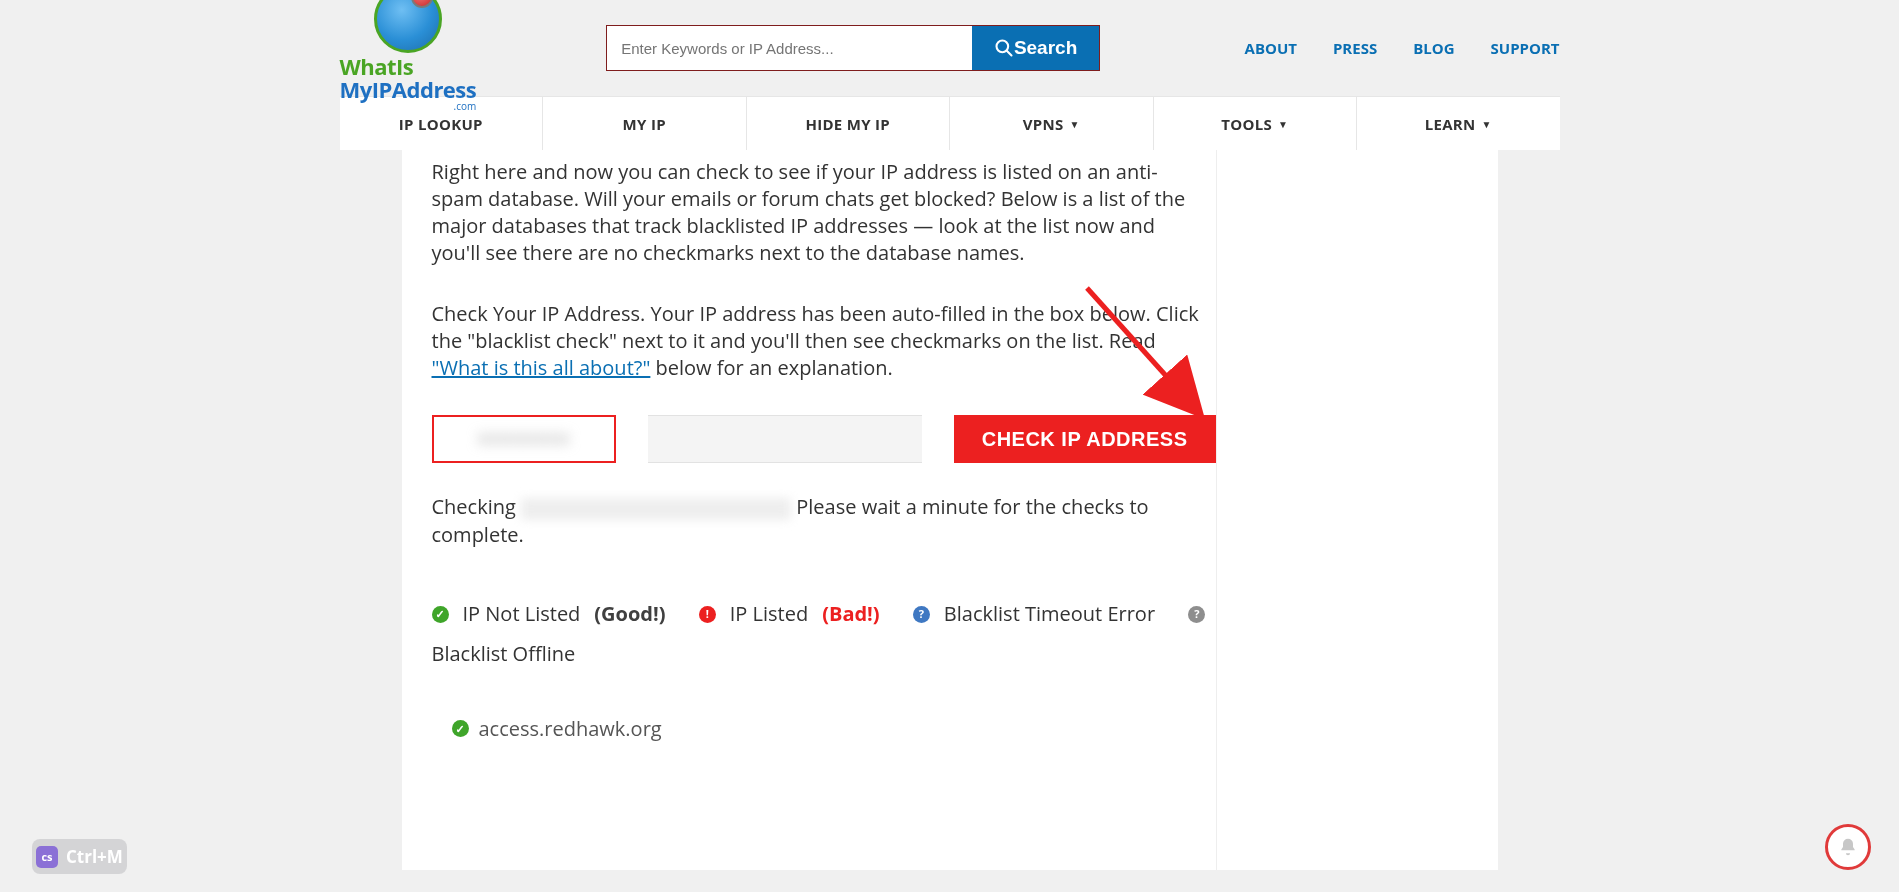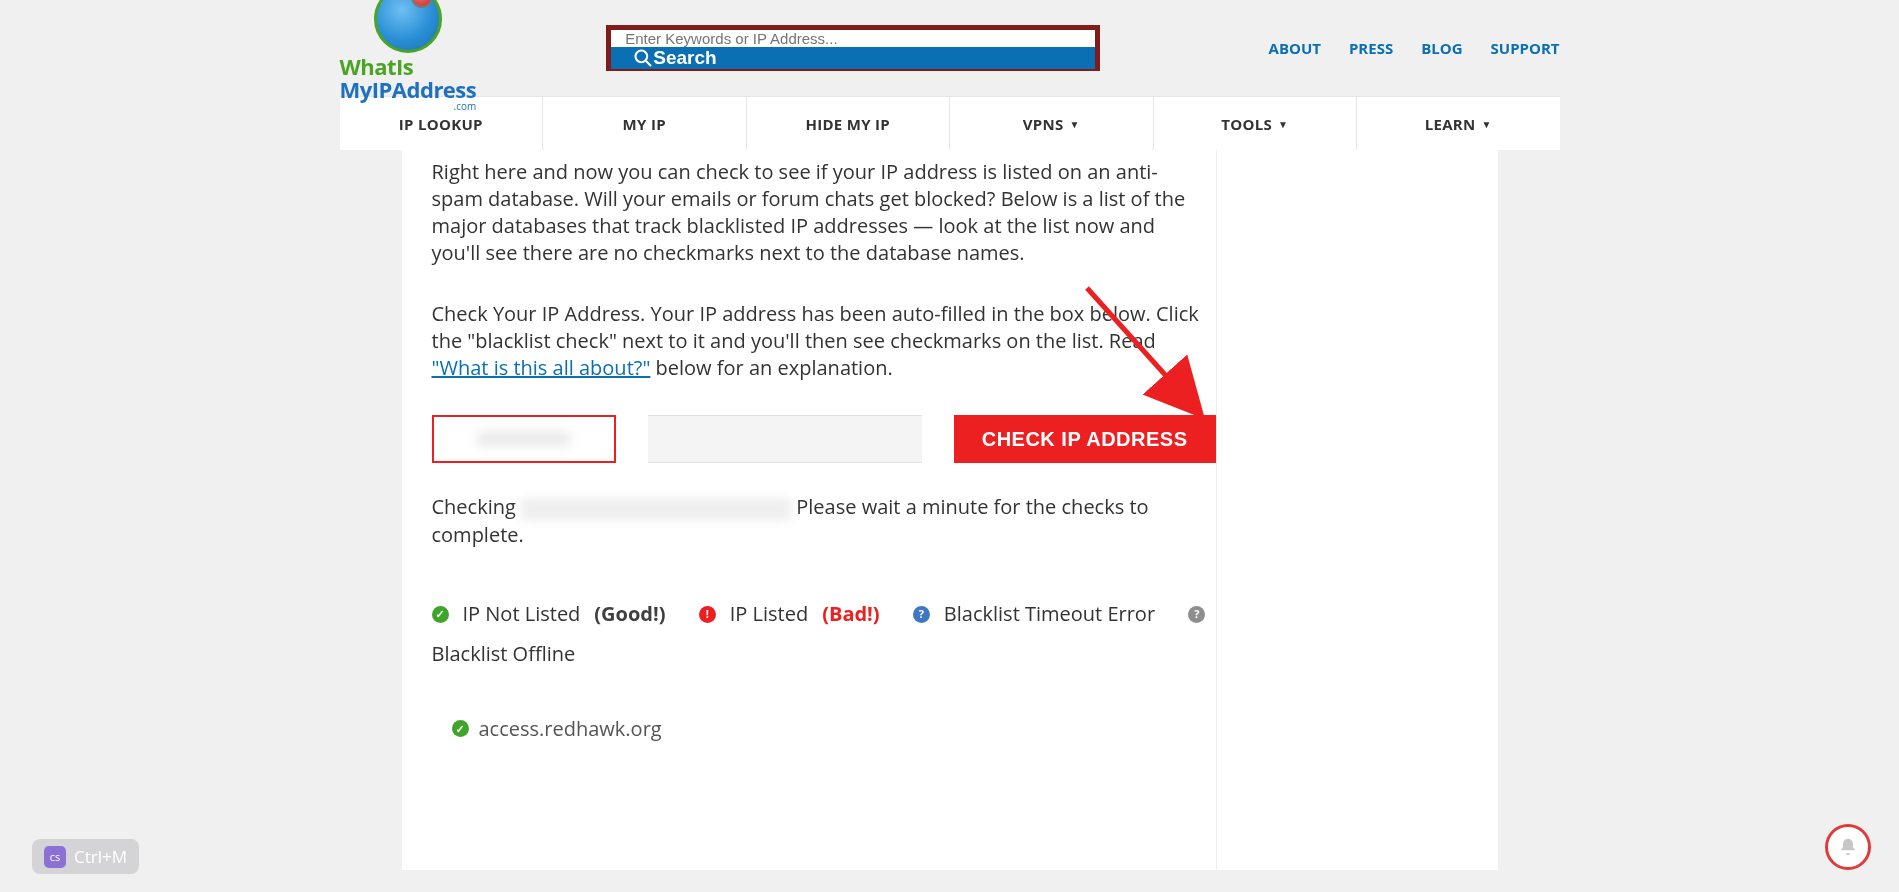--- a/index.html
+++ b/index.html
@@ -33,36 +33,36 @@
     background: radial-gradient(circle at 40% 35%, #f07878, #cc2828);
     border: 2px solid #7a7a7a;
   }
   .logo-text { line-height: 1.05; }
   .logo-text .l1 { color: #4aa524; font-weight: 700; font-size: 22px; letter-spacing: -0.5px;}
   .logo-text .l2 { color: #1e70c2; font-weight: 700; font-size: 22px; letter-spacing: -0.5px;}
   .logo-text .l3 { color: #1e70c2; font-size: 10px; text-align: right; }
 
   .search-wrap {
     display: flex; margin-left: 130px;
-    border: 5px solid #7f1d1d; background: #737373;
-    height: 46px; width: 494px; flex-direction: column;
+    border: 1px solid #7f1d1d; background: #737373;
+    height: 46px; width: 494px;
   }
   .search-input {
     flex: 1; border: none; padding: 0 14px; font-size: 15px; outline: none;
     color: #666;
   }
   .search-btn {
     background: #0a6fb3; color: #fff; border: none;
     font-size: 19px; font-weight: 700; padding: 0 22px;
     display: flex; align-items: center; cursor: pointer;
   }
   .search-btn svg { width: 20px; height: 20px; }
 
   .header-links {
-    margin-left: auto; display: flex; gap: 28px;
+    margin-left: auto; display: flex; gap: 36px;
   }
   .header-links a {
     color: #0a6fb3; font-weight: 700; font-size: 15px;
     text-decoration: none; cursor: pointer;
   }
 
   
   .navbar {
     background: #fff;
     width: 1220px;
@@ -174,23 +174,23 @@
   .result-item {
     font-size:20px; color:#555; display:flex; align-items:center; gap:10px;
     margin-left:20px;
   }
 
   
   .ctrlm {
     position: fixed; left: 32px; bottom: 18px;
     background: rgba(160,160,165,0.35);
     border-radius: 8px;
-    padding: 6px 12px;
+    padding: 6px 4px;
     display:flex; align-items:center; gap:8px;
-    color:#fff; font-weight:400; font-size:17px;justify-content:center;
+    color:#fff; font-weight:700; font-size:17px;justify-content:center;
   }
   .ctrlm .sq { width:22px; height:22px; border-radius:5px; background:#8b70d6; display:flex; align-items:center; justify-content:center; font-size:11px; }
 
   
   .bell-badge {
     position: fixed; right: 28px; bottom: 22px;
     width:46px; height:46px; border-radius:50%;
     background:#fff; border:3px solid #e03a3a;
     display:flex; align-items:center; justify-content:center;
   }

